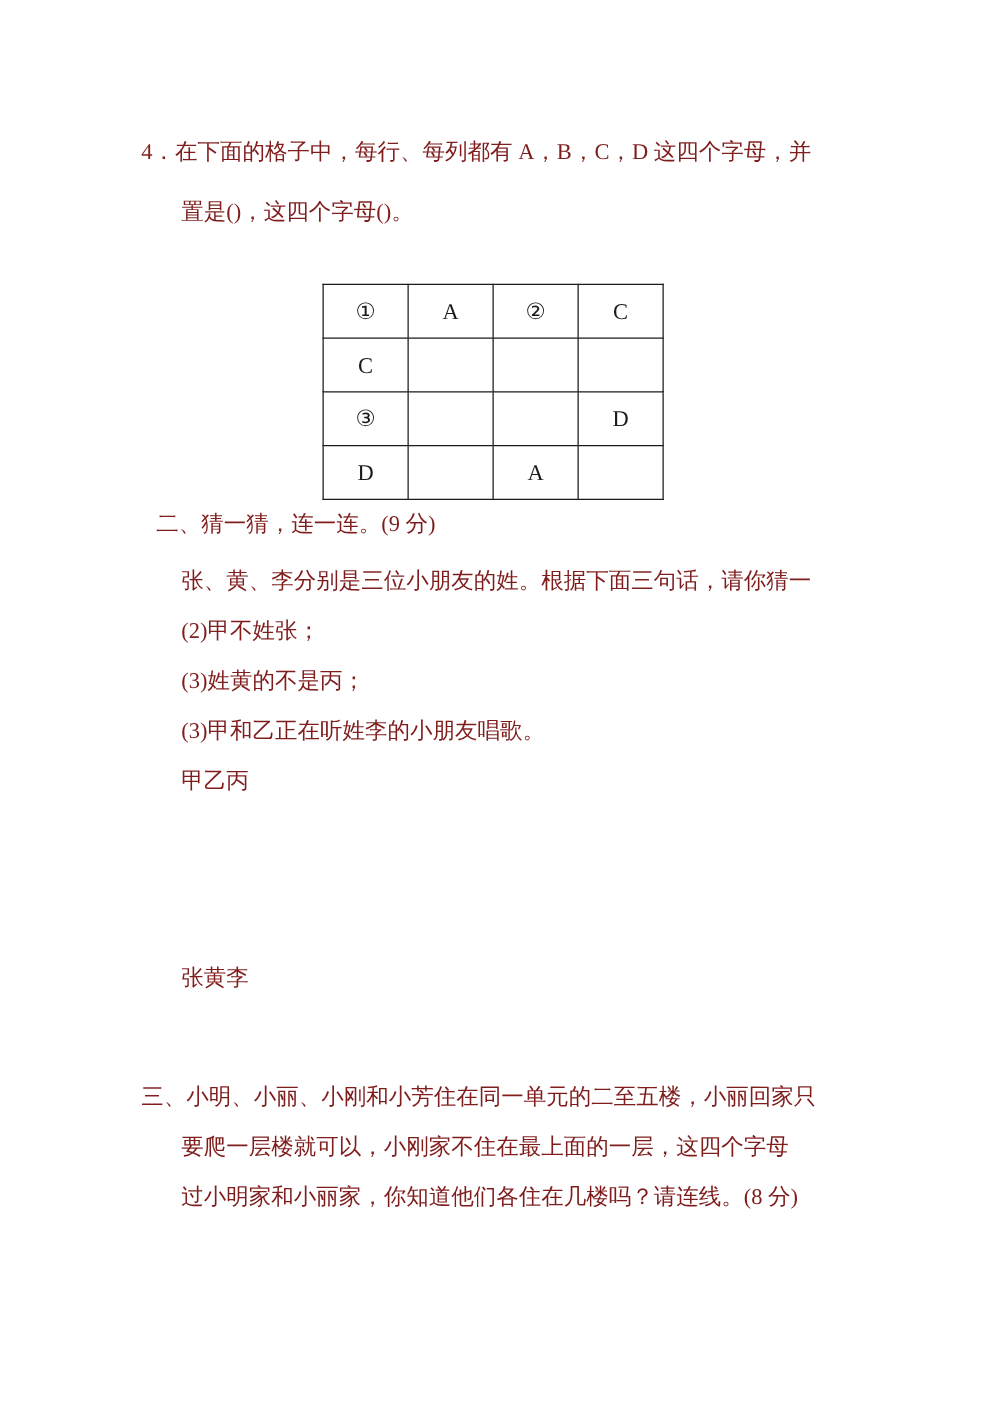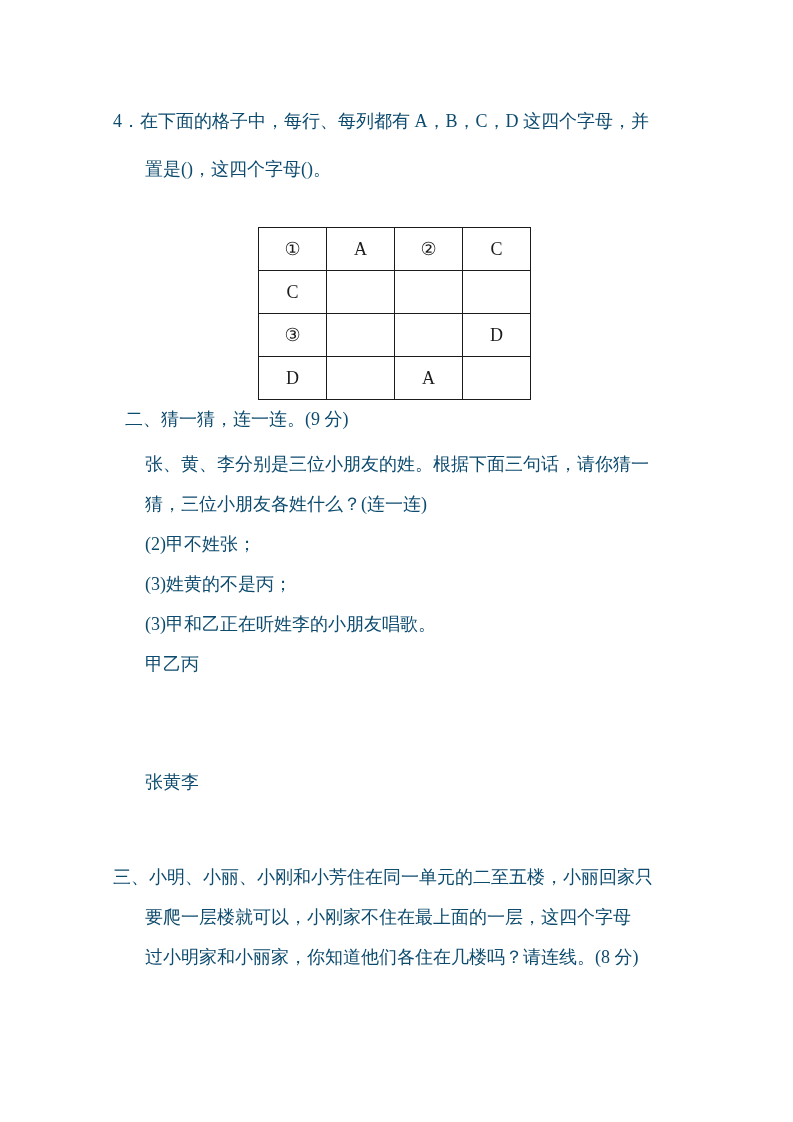--- a/index.html
+++ b/index.html
@@ -9,21 +9,21 @@
     background: #ffffff;
     color: #1b1b1b;
     font-family: "Liberation Serif", "DejaVu Serif", serif;
     overflow: hidden;
   }
   .abs { position: absolute; }
   .line {
     font-size: 18px;
     line-height: 40px;
     white-space: pre;
-    color: #0c4a6e;
+    color: #7f1d1d;
   }
   .lh48 .line { line-height: 48px; }
   .indent { margin-left: 32px; }
 
   
   #q4 { left: 113px; top: 97px; }
 
   
   #letter-grid {
     left: 258px;
@@ -83,21 +83,20 @@
     <td>A</td>
     <td></td>
   </tr>
 </tbody>
   </table>
 
 <div id="s2-heading" class="abs line">二、猜一猜，连一连。(9 分)</div>
 
 <div id="s2-body" class="abs">
   <div class="line">张、黄、李分别是三位小朋友的姓。根据下面三句话，请你猜一</div>
-  <div class="line">猜，三位小朋友各姓什么？(连一连)</div>
   <div class="line">(2)甲不姓张；</div>
   <div class="line">(3)姓黄的不是丙；</div>
   <div class="line">(3)甲和乙正在听姓李的小朋友唱歌。</div>
   <div class="line">甲乙丙</div>
 </div>
 
 <div id="match-bottom" class="abs line">张黄李</div>
 
 <div id="s3" class="abs">
   <div class="line">三、小明、小丽、小刚和小芳住在同一单元的二至五楼，小丽回家只</div>

